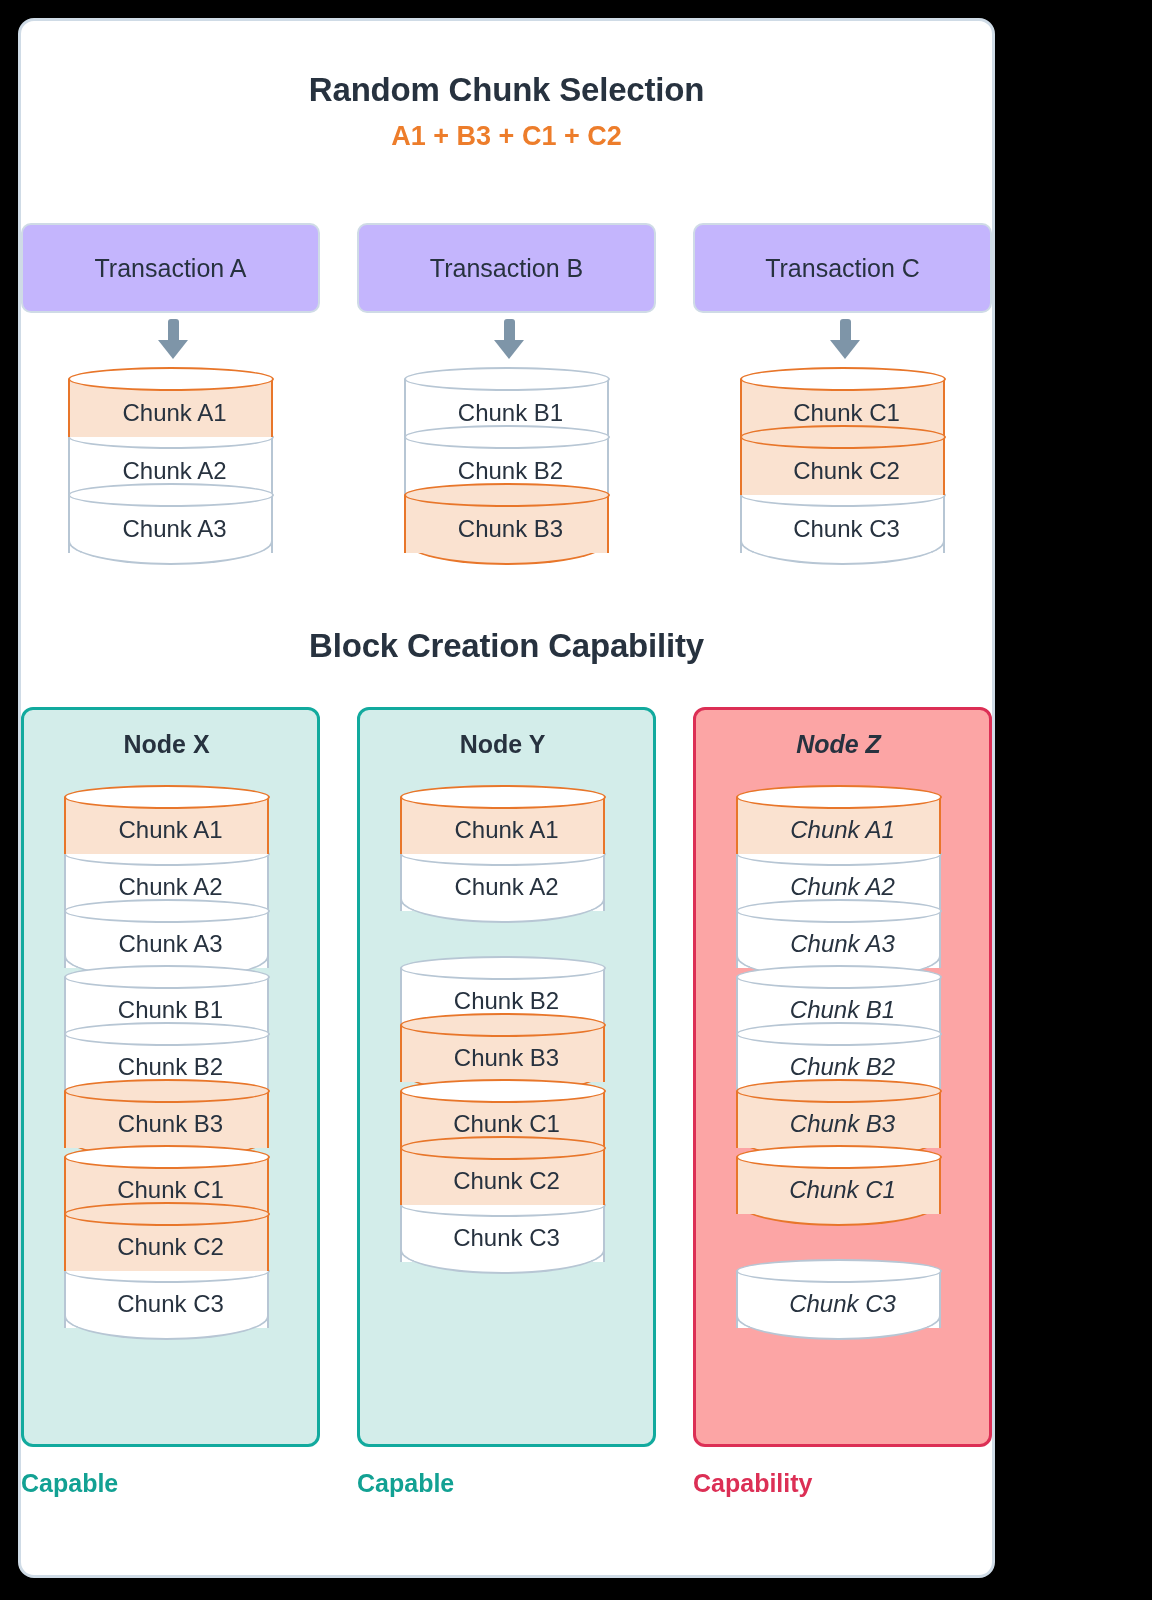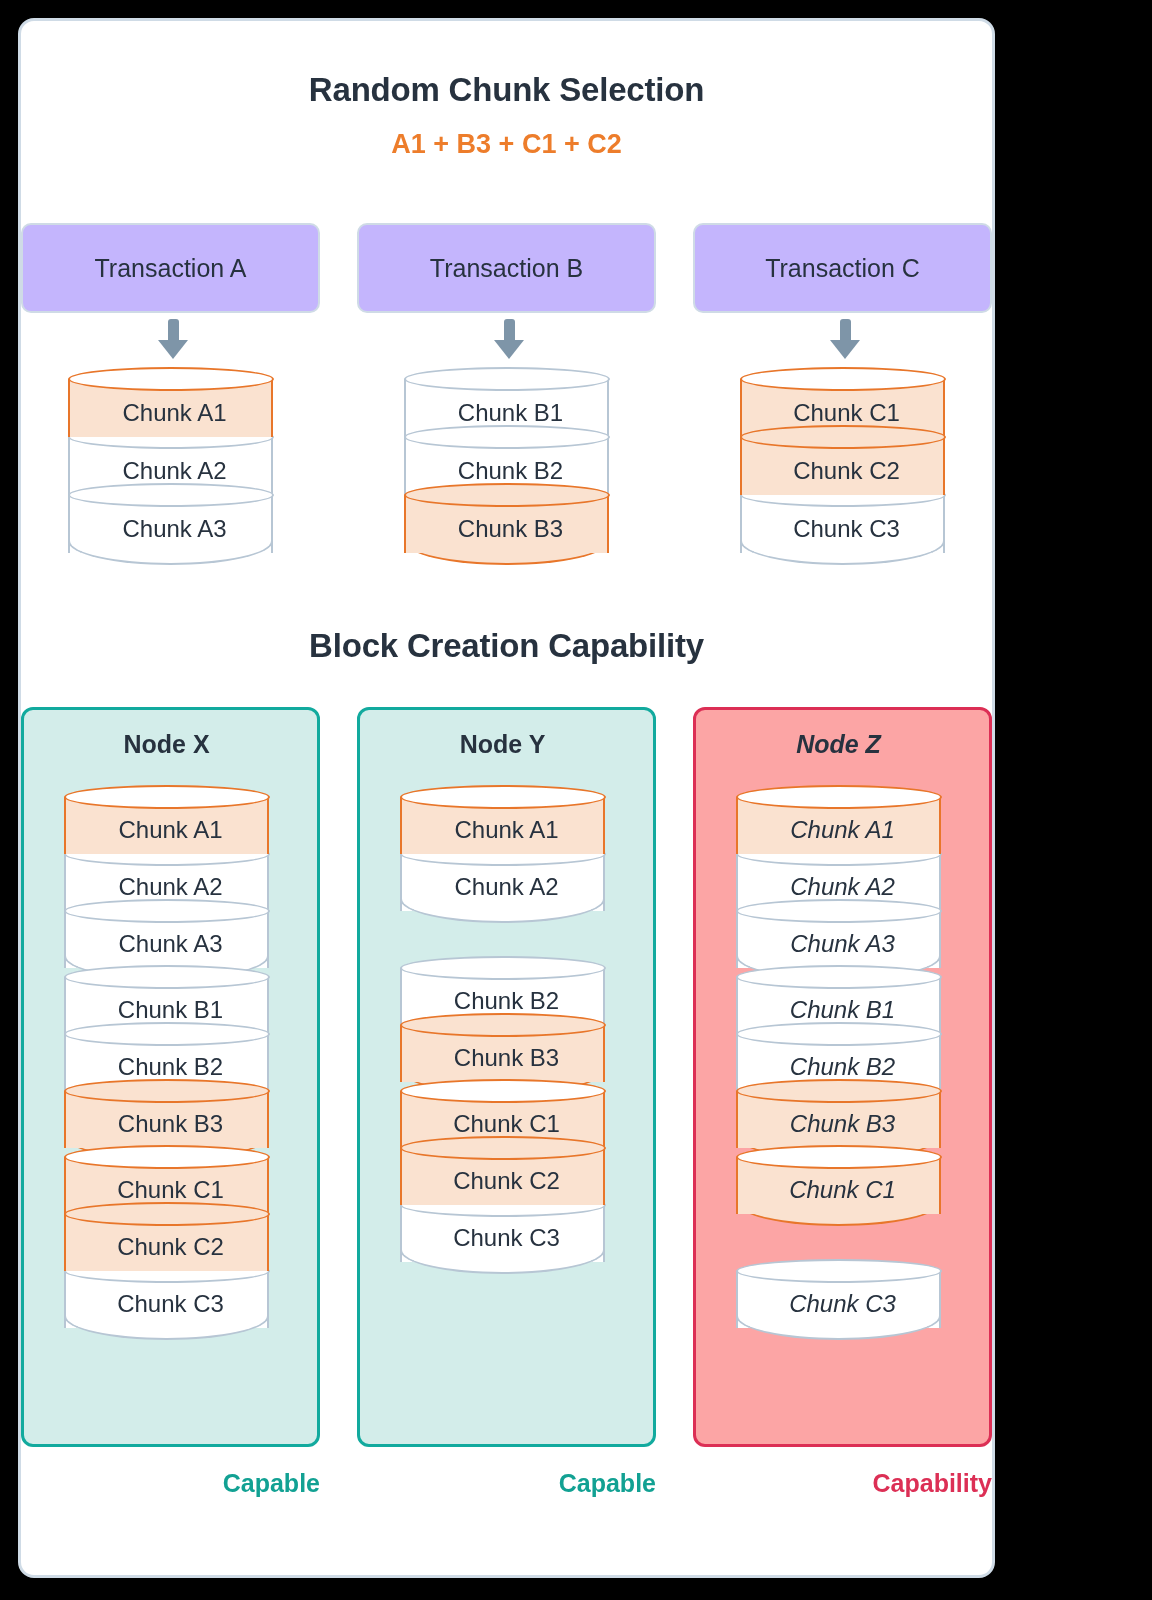--- a/index.html
+++ b/index.html
@@ -32,21 +32,21 @@
     font-size: 33px;
     font-weight: bold;
     color: #27323f;
     letter-spacing: -0.2px;
   }
   .sub-title {
     text-align: center;
     font-size: 27px;
     font-weight: bold;
     color: #ed7d2b;
-    margin-top: 20px;
+    margin-top: 12px;
   }
 
   
   .top-section { position: absolute; left: 0; top: 50px; width: 100%; }
 
   .tx-row {
     position: absolute;
     left: 0; top: 152px;
     width: 100%;
     display: flex;
@@ -209,21 +209,21 @@
     margin-bottom: 24px;
   }
 
   .bottom-section .cyl-group { width: 205px; }
   .bottom-section .cyl-seg { height: 57px; }
   .bottom-section .cyl-seg .label { padding-top: 21px; }
 
   .gap-spacer { height: 57px; }
 
   .status {
-    text-align: right;
+    text-align: left;
     font-size: 25px;
     font-weight: bold;
     margin-top: 22px;
   }
   .status.ok { color: #12a193; }
   .status.bad { color: #dc2f55; }
 </style>
 </head>
 <body>
 

